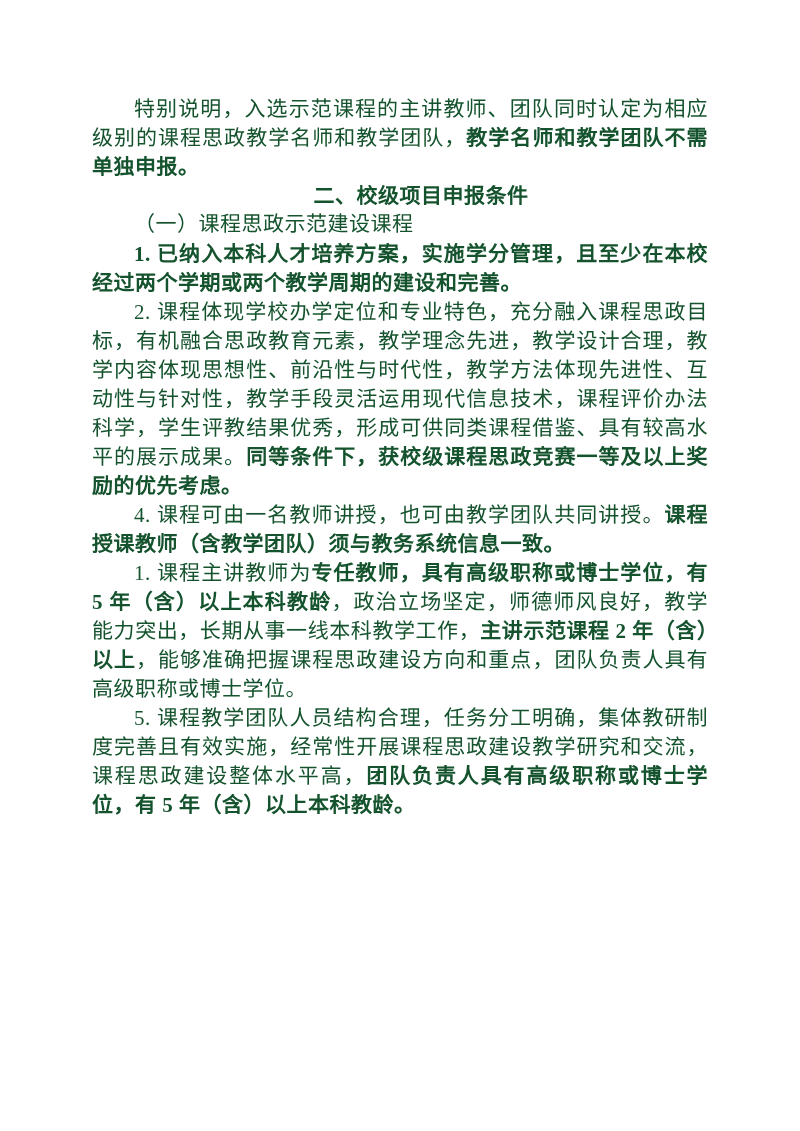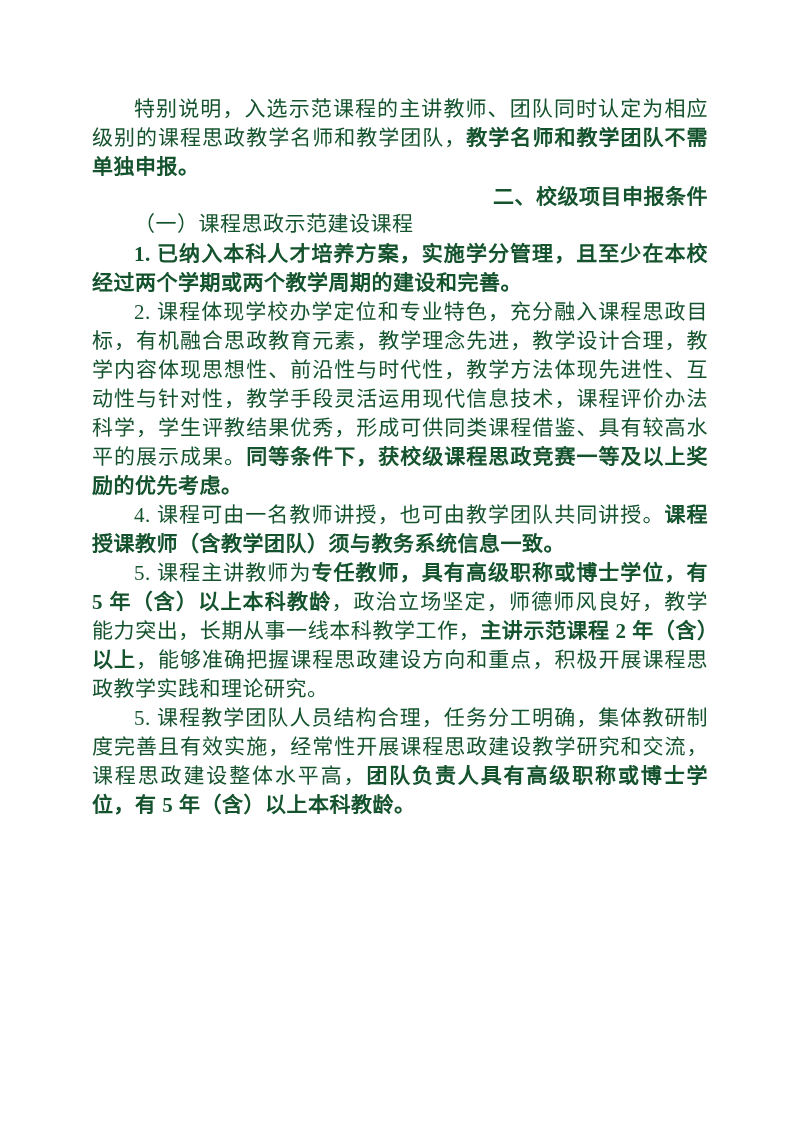--- a/index.html
+++ b/index.html
@@ -23,39 +23,39 @@
     font-size: 21px;
     line-height: 29px;
     color: #14532d;
     text-align: justify;
     text-justify: inter-ideograph;
     text-indent: 2em;
     letter-spacing: 0.5px;
     word-break: break-all;
   }
   .para.heading {
-    font-family: Liberation Sans, sans-serif;
+    font-family: Liberation Serif, serif;
     font-weight: 700;
-    text-align: right;
+    text-align: center;
   }
   .para.subheading {
     font-family: Liberation Mono, monospace;
     font-weight: 400;
     text-align: left;
   }
   .run { font-weight: 400; }
   .run.bold { font-weight: 700; }
 </style>
 </head>
 <body>
 
 <div class="page">
   <div>
       <p class="para body"><span class="run">特别说明，入选示范课程的主讲教师、团队同时认定为相应级别的课程思政教学名师和教学团队，</span><span class="run bold">教学名师和教学团队不需单独申报。</span></p>
       <p class="para heading"><span class="run bold">二、校级项目申报条件</span></p>
       <p class="para subheading"><span class="run">（一）课程思政示范建设课程</span></p>
       <p class="para body"><span class="run bold">1. 已纳入本科人才培养方案，实施学分管理，且至少在本校经过两个学期或两个教学周期的建设和完善。</span></p>
       <p class="para body"><span class="run">2. 课程体现学校办学定位和专业特色，充分融入课程思政目标，有机融合思政教育元素，教学理念先进，教学设计合理，教学内容体现思想性、前沿性与时代性，教学方法体现先进性、互动性与针对性，教学手段灵活运用现代信息技术，课程评价办法科学，学生评教结果优秀，形成可供同类课程借鉴、具有较高水平的展示成果。</span><span class="run bold">同等条件下，获校级课程思政竞赛一等及以上奖励的优先考虑。</span></p>
       <p class="para body"><span class="run">4. 课程可由一名教师讲授，也可由教学团队共同讲授。</span><span class="run bold">课程授课教师（含教学团队）须与教务系统信息一致。</span></p>
-      <p class="para body"><span class="run">5. 课程主讲教师为</span><span class="run bold">专任教师，具有高级职称或博士学位，有 5 年（含）以上本科教龄</span><span class="run">，政治立场坚定，师德师风良好，教学能力突出，长期从事一线本科教学工作，</span><span class="run bold">主讲示范课程 2 年（含）以上</span><span class="run">，能够准确把握课程思政建设方向和重点，积极开展课程思政教学实践和理论研究。</span></p>
+      <p class="para body"><span class="run">1. 课程主讲教师为</span><span class="run bold">专任教师，具有高级职称或博士学位，有 5 年（含）以上本科教龄</span><span class="run">，政治立场坚定，师德师风良好，教学能力突出，长期从事一线本科教学工作，</span><span class="run bold">主讲示范课程 2 年（含）以上</span><span class="run">，能够准确把握课程思政建设方向和重点，团队负责人具有高级职称或博士学位。</span></p>
       <p class="para body"><span class="run">5. 课程教学团队人员结构合理，任务分工明确，集体教研制度完善且有效实施，经常性开展课程思政建设教学研究和交流，课程思政建设整体水平高，</span><span class="run bold">团队负责人具有高级职称或博士学位，有 5 年（含）以上本科教龄。</span></p>
     </div>
 </div>
 
 </body></html>

